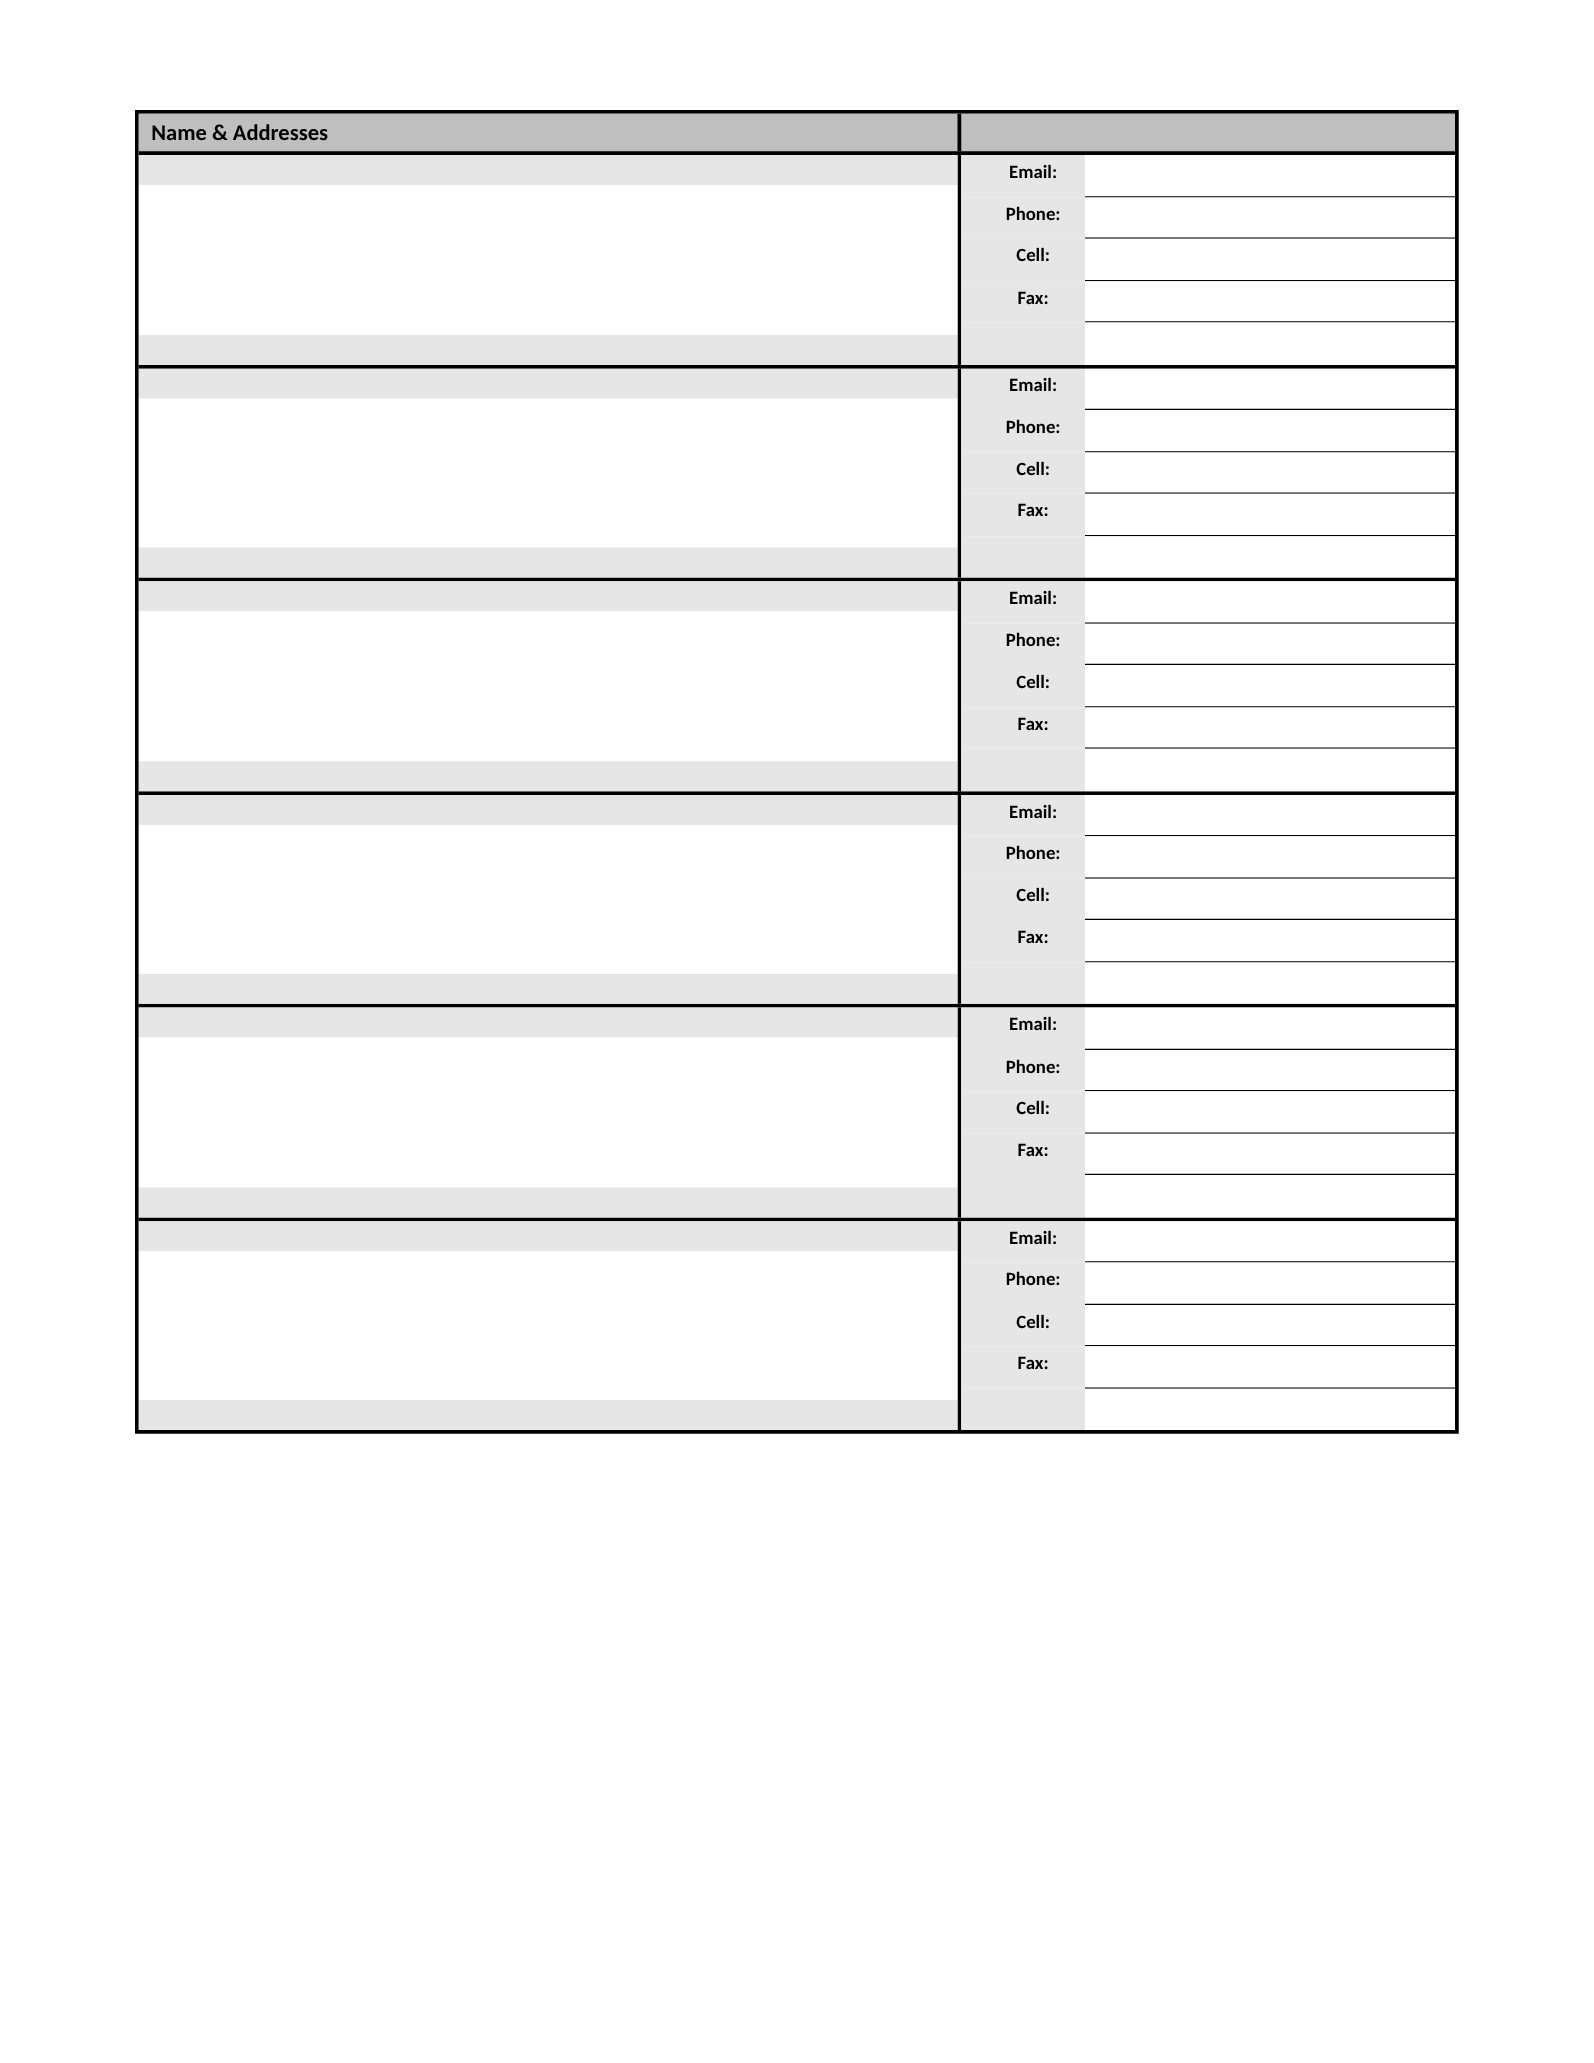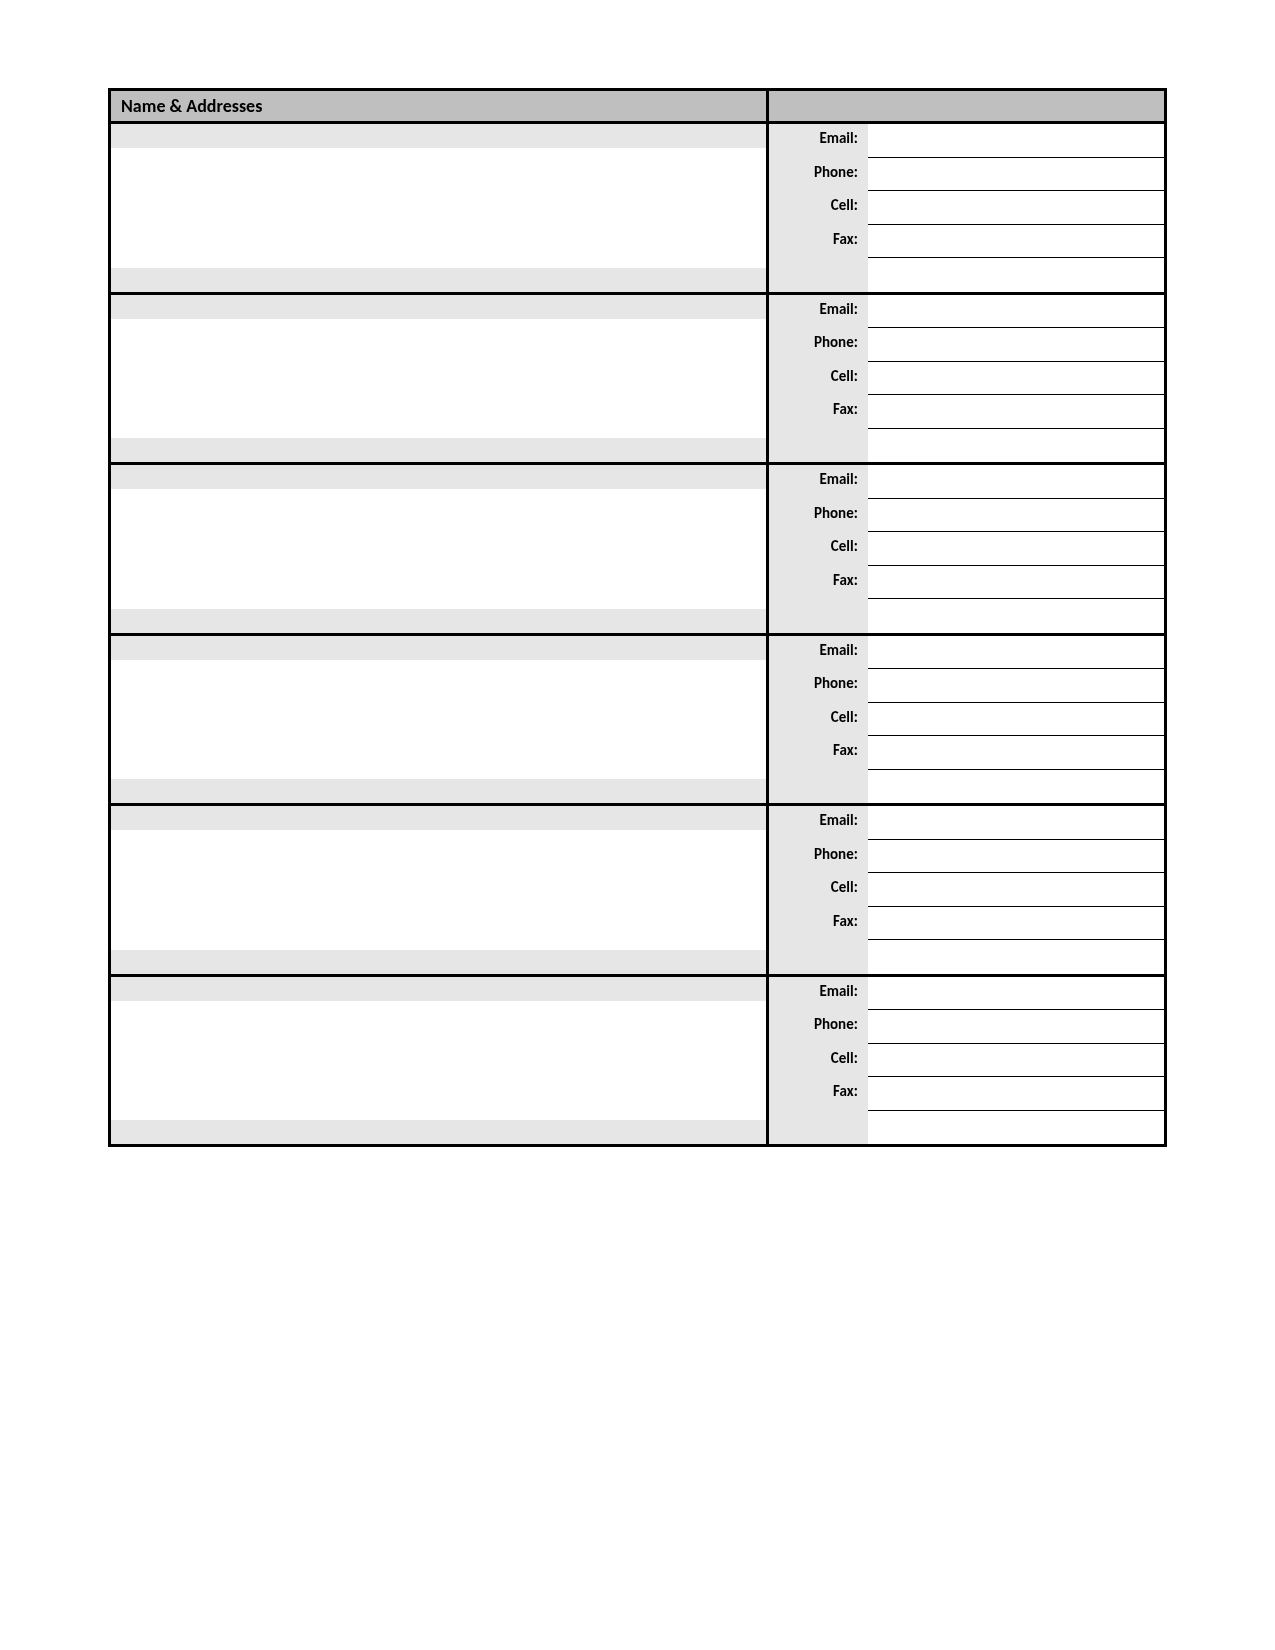--- a/index.html
+++ b/index.html
@@ -64,21 +64,21 @@
     .detail-row {
       display: flex;
       height: 33.5px;
     }
     .detail-label {
       width: 25%;
       background: #e6e6e6;
       padding: 5px 10px 0 26px;
       font-weight: bold;
       font-size: 15px;
-      text-align: right;
+      text-align: center;
     }
     .detail-value {
       width: 75%;
       background: #ffffff;
       border-bottom: 1px solid #000;
       border-left: none;
     }
     .detail-row.blank .detail-label {
       font-weight: normal;
     }

